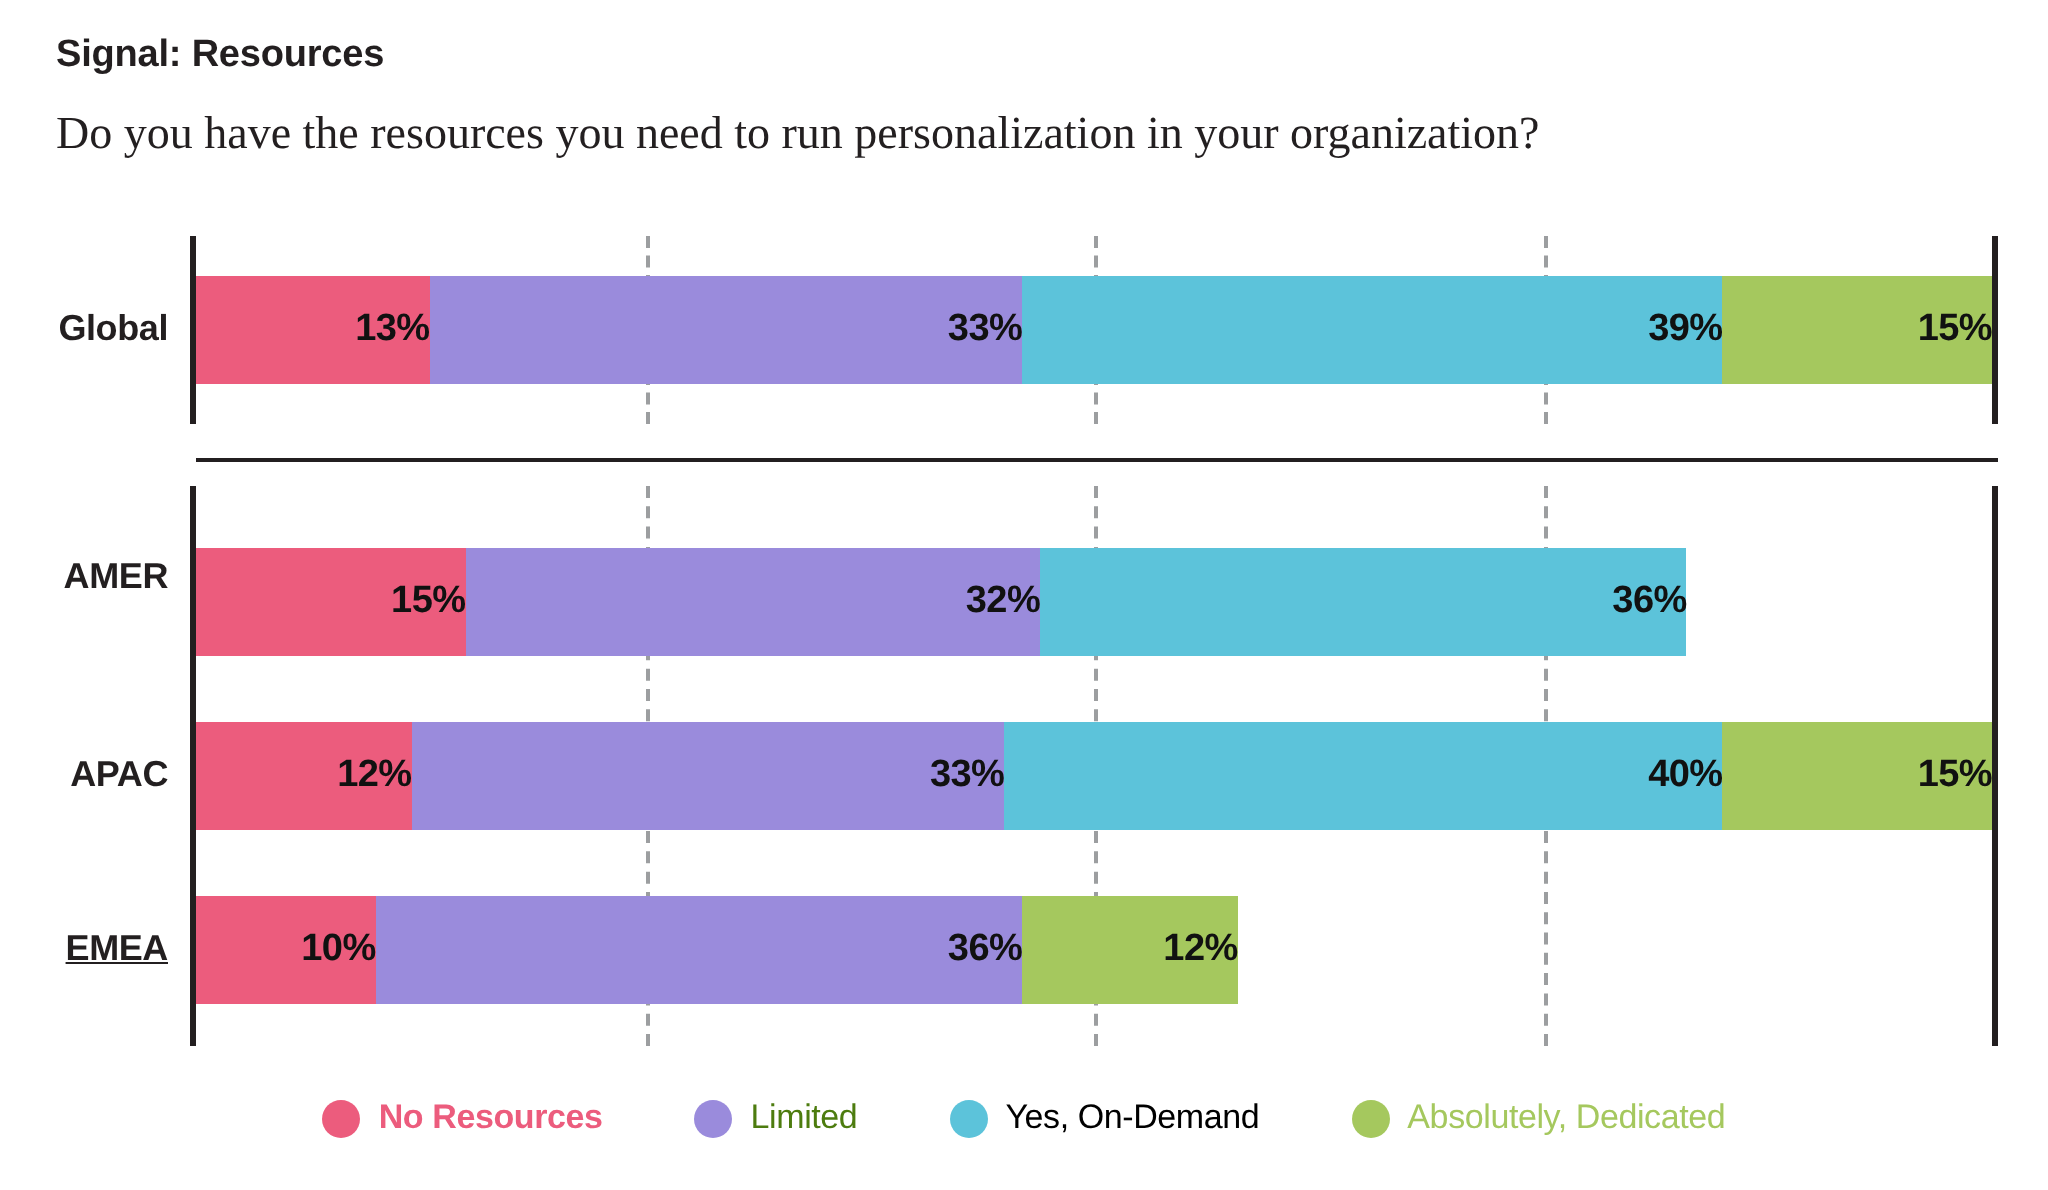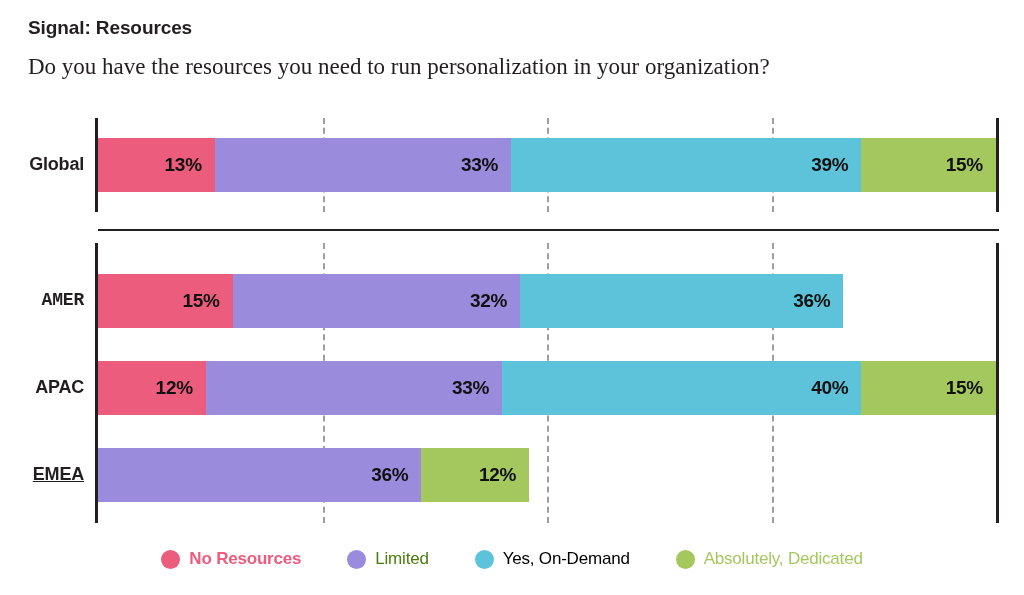--- a/index.html
+++ b/index.html
@@ -95,21 +95,20 @@
     display: flex;
     align-items: center;
     justify-content: flex-end;
     box-sizing: border-box;
   }
   .bar-seg .seg-label {
     font-family: "Liberation Sans", sans-serif;
     font-weight: bold;
     font-size: 19px;
     color: #111111;
-    padding-right: 13px;
     letter-spacing: -0.3px;
     white-space: nowrap;
   }
 
   .row-label {
     position: absolute;
     width: 84px;
     text-align: right;
     font-family: "Liberation Sans", sans-serif;
     font-weight: bold;
@@ -184,21 +183,21 @@
         <div class="bar-seg" style="flex: 0 0 296.34px; background: rgb(154, 139, 220);">
           <span class="seg-label">33%</span>
         </div>
         <div class="bar-seg" style="flex: 0 0 350.22px; background: rgb(92, 195, 218);">
           <span class="seg-label">39%</span>
         </div>
         <div class="bar-seg" style="flex: 0 0 134.7px; background: rgb(165, 200, 94);">
           <span class="seg-label">15%</span>
         </div>
       </div>
-      <div class="row-label" style="top: 290px; font-family: Liberation Mono, monospace;">AMER</div>
+      <div class="row-label" style="top: 278px;">AMER</div>
       <div class="bar-row" style="top: 274px;">
         <div class="bar-seg" style="flex: 0 0 134.7px; background: rgb(236, 92, 125);">
           <span class="seg-label">15%</span>
         </div>
         <div class="bar-seg" style="flex: 0 0 287.36px; background: rgb(154, 139, 220);">
           <span class="seg-label">32%</span>
         </div>
         <div class="bar-seg" style="flex: 0 0 323.28px; background: rgb(92, 195, 218);">
           <span class="seg-label">36%</span>
         </div>
@@ -213,20 +212,23 @@
         </div>
         <div class="bar-seg" style="flex: 0 0 359.2px; background: rgb(92, 195, 218);">
           <span class="seg-label">40%</span>
         </div>
         <div class="bar-seg" style="flex: 0 0 134.7px; background: rgb(165, 200, 94);">
           <span class="seg-label">15%</span>
         </div>
       </div>
       <div class="row-label" style="top: 464px; text-decoration: underline;">EMEA</div>
       <div class="bar-row" style="top: 448px;">
+        <div class="bar-seg" style="flex: 0 0 89.8px; background: rgb(236, 92, 125);">
+          <span class="seg-label">10%</span>
+        </div>
         <div class="bar-seg" style="flex: 0 0 323.28px; background: rgb(154, 139, 220);">
           <span class="seg-label">36%</span>
         </div>
         <div class="bar-seg" style="flex: 0 0 107.76px; background: rgb(165, 200, 94);">
           <span class="seg-label">12%</span>
         </div>
       </div>
     </div>
 
   <div class="legend" id="legend">

